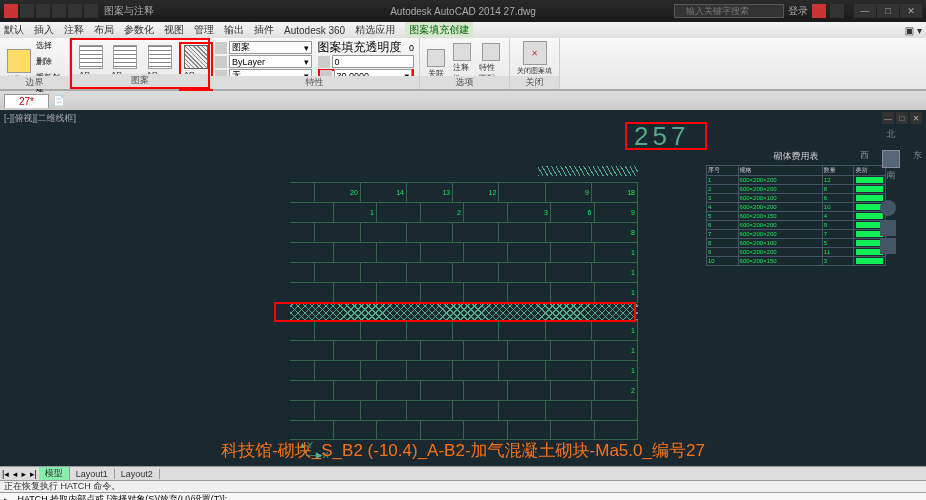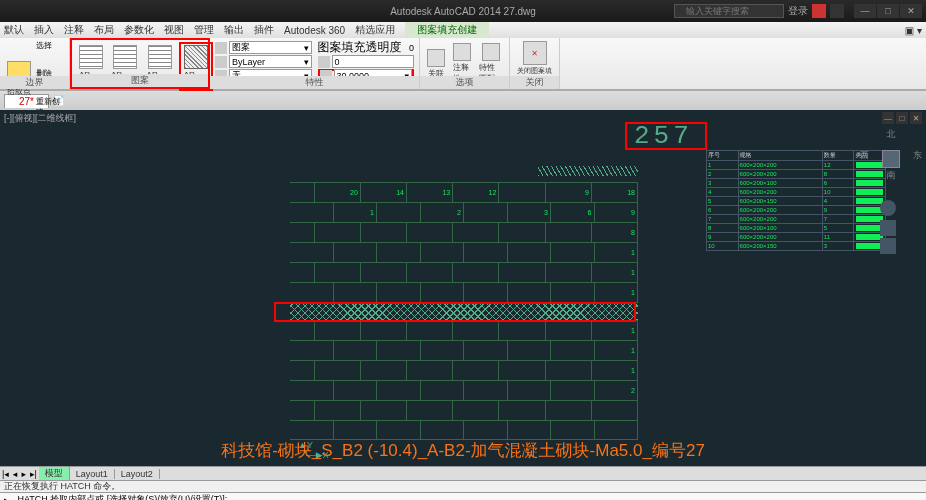--- a/index.html
+++ b/index.html
@@ -53,20 +53,29 @@
 .cmdline{height:12px;background:#f0f0f0;font-size:9px;color:#333;padding:0 4px;border-top:1px solid #999;display:flex;align-items:center}
 .cmdinput{height:14px;background:#f8f8f8;font-size:9px;padding:0 4px;border-top:1px solid #999;display:flex;align-items:center}
 .hatch-thumb{background:repeating-linear-gradient(#888 0 1px,#fff 1px 4px)}
 .green-bar{background:#1e5;height:6px;margin:1px}
 .ucs{position:absolute;left:10px;bottom:20px;color:#5a8;font-size:9px}
 </style>
 </head>
 <body>
 
 <div class="titlebar">
+  <div class="titlebar-left">
+    <span class="tbtn" style="background:#c33"></span>
+    <span class="tbtn"></span>
+    <span class="tbtn"></span>
+    <span class="tbtn"></span>
+    <span class="tbtn"></span>
+    <span class="tbtn"></span>
+    <span style="color:#aaa;margin-left:4px">图案与注释</span>
+  </div>
   <div class="titlebar-center">Autodesk AutoCAD 2014    27.dwg</div>
   <div class="titlebar-right">
     <input class="search-box" placeholder="输入关键字搜索" style="">
     <span style="color:#aaa">登录</span>
     <span class="tbtn" style="background:#c33"></span>
     <span class="tbtn"></span>
     <div class="win-btns">
       <span class="win-btn">—</span>
       <span class="win-btn">□</span>
       <span class="win-btn">✕</span>
@@ -79,32 +88,32 @@
   <span>插入</span>
   <span>注释</span>
   <span>布局</span>
   <span>参数化</span>
   <span>视图</span>
   <span>管理</span>
   <span>输出</span>
   <span>插件</span>
   <span>Autodesk 360</span>
   <span>精选应用</span>
-  <span style="background:#d8e8d0;padding:1px 12px;color:#060">图案填充创建</span>
+  <span style="background:#d8e8d0;padding:1px 4px;color:#060">图案填充创建</span>
   <span style="margin-left:auto">▣ ▾</span>
 </div>
 
 <div class="ribbon">
   <div class="rpanel" style="width:70px">
     <div class="rbtns">
       <div class="rbtn">
         <div class="rbtn-ico" style="background:#fd6"></div>
         <span>拾取点</span>
       </div>
-      <div style="display:flex;flex-direction:column;gap:17px;font-size:8px;justify-content:center">
+      <div style="display:flex;flex-direction:column;gap:5px;font-size:8px;justify-content:center">
         <span>选择</span>
         <span>删除</span>
         <span>重新创建</span>
       </div>
     </div>
     <div class="rpanel-label">边界</div>
   </div>
   <div class="rpanel red-box" style="width:140px">
     <div class="rbtns">
       <div class="rbtn">
@@ -207,21 +216,21 @@
 <div class="canvas">
   <div class="canvas-title">[-][俯视][二维线框]</div>
   <div class="canvas-btns">
     <span class="cbtn">—</span>
     <span class="cbtn">□</span>
     <span class="cbtn">✕</span>
   </div>
 
 
   <div class="red-callout" style="left:625px;top:12px;width:82px;height:28px"></div>
-  <div style="position:absolute;left:634px;top:11px;font-size:26px;color:#5a8;font-family:Liberation Mono, monospace;letter-spacing:4px">257</div>
+  <div style="position:absolute;left:634px;top:11px;font-size:26px;color:#5a8;font-family:Liberation Sans, sans-serif;letter-spacing:4px">257</div>
 
   <div class="brick-area">
     <div style="position:absolute;top:-12px;right:0;width:100px;height:10px;background:repeating-linear-gradient(60deg,#5a8 0 1px,transparent 1px 4px)"></div>
     <div class="brick-row" style="margin-top:4px">
         <div class="brick brick-half"></div>
         <div class="brick">20</div>
         <div class="brick">14</div>
         <div class="brick">13</div>
         <div class="brick">12</div>
         <div class="brick"></div>
@@ -339,20 +348,21 @@
         <div class="brick"></div>
         <div class="brick"></div>
         <div class="brick"></div>
       </div>
     <div class="ucs" style="left:8px;bottom:-2px">▲Y<br>&nbsp;&nbsp;└─▶X</div>
   </div>
 
   <div class="dwg-label">科技馆-砌块_S_B2 (-10.4)_A-B2-加气混凝土砌块-Ma5.0_编号27</div>
 
   <div class="table-area">
+    <div class="table-title">砌体费用表</div>
     <table class="dtable">
       <tbody>
           <tr class="hdr">
             <td>序号</td>
             <td>规格</td>
             <td>数量</td>
             <td>类别</td>
           </tr>
       <tr>
             <td>1</td>

